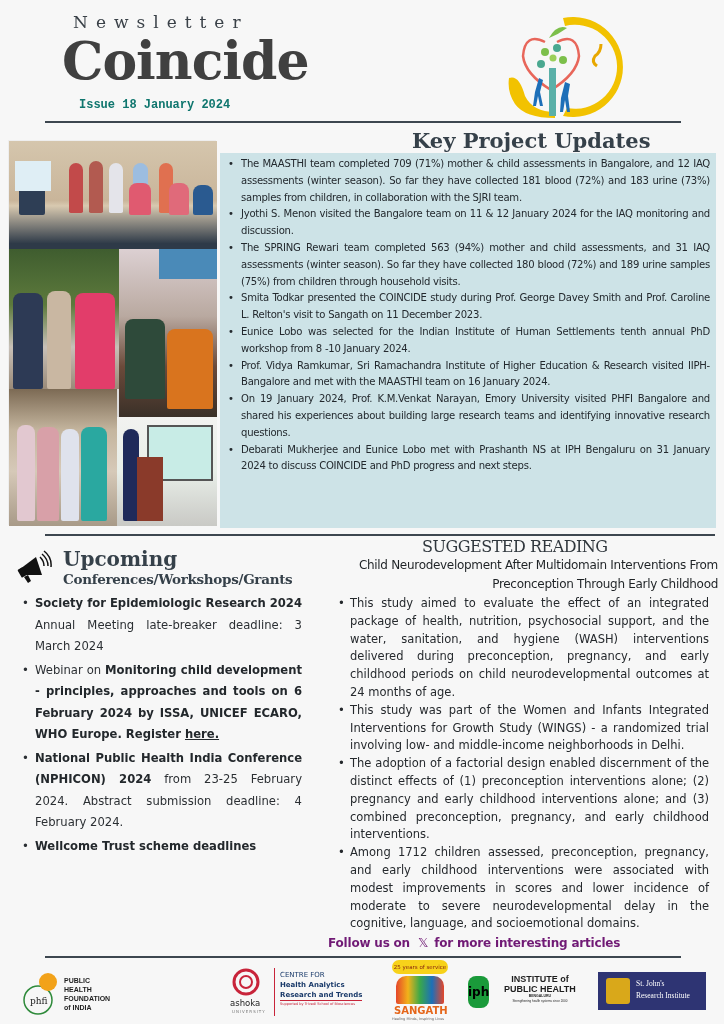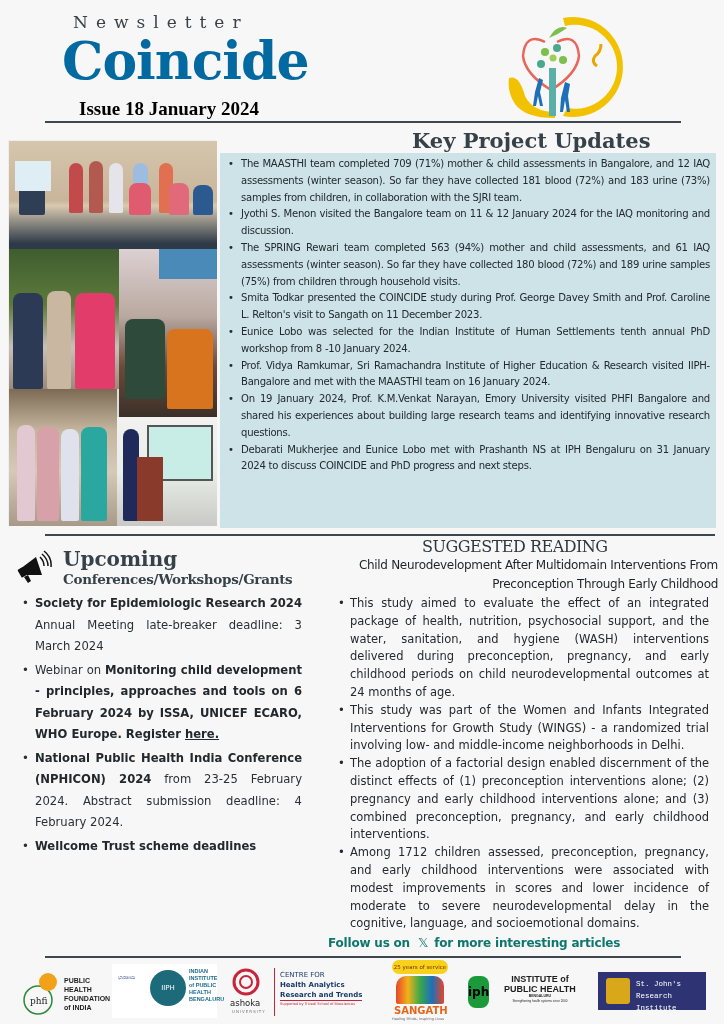--- a/index.html
+++ b/index.html
@@ -1,22 +1,22 @@
 <!DOCTYPE html>
 <html><head>
   <meta charset="utf-8">
   <style>
     * { box-sizing: border-box; margin: 0; padding: 0; }
     html, body { width: 724px; height: 1024px; background: #f7f7f7; overflow: hidden; }
     body { position: relative; font-family: "DejaVu Sans", sans-serif; color: #2b2f33; }
 
     .header { position: absolute; left: 0; top: 0; width: 724px; height: 125px; }
     .nl-label { position: absolute; left: 73px; top: 12px; font-family: "DejaVu Serif", serif; font-size: 17px; letter-spacing: 8px; color: #3a4148; }
-    .title { position: absolute; left: 62px; top: 30px; font-family: "DejaVu Serif", serif; font-weight: bold; font-size: 52px; letter-spacing: -1px; color: #0369a1; }
-    .issue { position: absolute; left: 79px; top: 98px; font-family: Liberation Serif, serif; font-weight: bold; font-size: 19px; color: #000000; }
+    .title { position: absolute; left: 62px; top: 30px; font-family: "DejaVu Serif", serif; font-weight: bold; font-size: 52px; letter-spacing: -1px; color: #404040; }
+    .issue { position: absolute; left: 79px; top: 98px; font-family: Liberation Mono, monospace; font-weight: bold; font-size: 12px; color: #0f766e; }
     .rule-top { position: absolute; left: 45px; top: 121px; width: 636px; height: 2px; background: #3d4750; }
     .logo { position: absolute; left: 505px; top: 8px; width: 130px; height: 112px; }
 
     .photos { position: absolute; left: 8px; top: 140px; width: 208px; height: 385px; background: #ddd; border: 1px solid #eee; }
     .ph { position: absolute; overflow: hidden; }
     .ph1 { left: 0; top: 0; width: 208px; height: 108px; background: linear-gradient(180deg,#d5c6ad 0%,#c9b59a 55%,#d8c9b0 60%,#2e3a48 95%); }
     .ph2 { left: 0; top: 108px; width: 110px; height: 140px; background: linear-gradient(180deg,#3f5d2f 0%,#5d7a3c 40%,#c8c0b8 70%,#9a8a78 100%); }
     .ph3 { left: 110px; top: 108px; width: 98px; height: 168px; background: linear-gradient(180deg,#dcd0d2 0%,#b9a9a0 40%,#6b4a3a 70%,#3a3028 100%); }
     .ph4 { left: 0; top: 248px; width: 108px; height: 137px; background: linear-gradient(180deg,#7c6a54 0%,#c4b59e 30%,#d6c9b8 60%,#a89a88 100%); }
     .ph5 { left: 108px; top: 276px; width: 100px; height: 109px; background: linear-gradient(180deg,#f2f2f0 0%,#e8eee8 50%,#c9c9c5 100%); }
@@ -38,21 +38,21 @@
     .up-list li::before { content: "•"; position: absolute; left: 2px; top: 0; }
     .up-list b { font-weight: bold; color: #23282c; }
     .up-list a { color: #23282c; font-weight: bold; text-decoration: underline; }
 
     .sr-title { position: absolute; left: 422px; top: 537px; font-family: "DejaVu Serif", serif; font-size: 16px; color: #2f363c; letter-spacing: -0.5px; }
     .sr-head { position: absolute; left: 330px; top: 556px; width: 388px; text-align: right; font-weight: normal; font-size: 12px; line-height: 19px; color: #1f2326; letter-spacing: -0.3px; }
     .sr-list { position: absolute; left: 336px; top: 595px; width: 373px; list-style: none; }
     .sr-list li { position: relative; padding-left: 14px; font-size: 11.5px; line-height: 17.8px; text-align: justify; color: #25292d; }
     .sr-list li::before { content: "•"; position: absolute; left: 2px; top: 0; }
 
-    .follow { position: absolute; left: 328px; top: 935px; font-weight: bold; font-size: 12px; color: #0f766e; letter-spacing: -0.2px; }
+    .follow { position: absolute; left: 328px; top: 935px; font-weight: bold; font-size: 12px; color: #701a75; letter-spacing: -0.2px; }
     .follow .x-icon { display: inline-block; margin: 0 6px 0 8px; font-weight: normal; font-size: 13px; }
 
     .rule-bot { position: absolute; left: 45px; top: 956px; width: 636px; height: 2px; background: #3d4750; }
 
     .logos { position: absolute; left: 0; top: 960px; width: 724px; height: 64px; }
     .lg { position: absolute; }
     .lg-phfi { left: 20px; top: 8px; width: 92px; height: 50px; }
     .lg-iiph { left: 112px; top: 4px; width: 105px; height: 54px; background: #fff; }
     .lg-ashoka { left: 228px; top: 8px; width: 148px; height: 50px; }
     .lg-sangath { left: 388px; top: 0; width: 64px; height: 79px; }
@@ -119,21 +119,21 @@
     <div class="person" style="left:6px;top:12px;width:16px;height:92px;background:#1f2a5a"></div>
     <div style="position:absolute;left:20px;top:40px;width:26px;height:64px;background:#8a3a2a"></div>
   </div>
 </div>
 
 <div class="kpu-title">Key Project Updates</div>
 <div class="kpu-box">
   <ul class="kpu-list">
     <li>The MAASTHI team completed 709 (71%) mother &amp; child assessments in Bangalore, and 12 IAQ assessments (winter season).  So far they have collected 181 blood (72%) and 183 urine (73%) samples from children, in collaboration with the SJRI team.</li>
     <li>Jyothi S. Menon visited the Bangalore team on 11 &amp; 12 January 2024 for the IAQ monitoring and discussion.</li>
-    <li>The SPRING Rewari team completed 563 (94%) mother and child assessments, and 61 IAQ assessments (winter season). So far they have collected 180 blood (72%) and 189 urine samples (75%) from children through household visits.</li>
+    <li>The SPRING Rewari team completed 563 (94%) mother and child assessments, and 31 IAQ assessments (winter season). So far they have collected 180 blood (72%) and 189 urine samples (75%) from children through household visits.</li>
     <li>Smita Todkar presented the COINCIDE study during Prof. George Davey Smith and Prof. Caroline L. Relton's visit to Sangath on 11 December 2023.</li>
     <li>Eunice Lobo was selected for the Indian Institute of Human Settlements tenth annual PhD workshop from 8 -10 January 2024.</li>
     <li>Prof. Vidya Ramkumar, Sri Ramachandra Institute of Higher Education &amp; Research visited IIPH-Bangalore and met with the MAASTHI team on 16 January 2024.</li>
     <li>On 19 January 2024, Prof. K.M.Venkat Narayan, Emory University visited PHFI Bangalore and shared his experiences about building large research teams and identifying innovative research questions.</li>
     <li>Debarati Mukherjee and Eunice Lobo met with Prashanth NS at IPH Bengaluru on 31 January 2024 to discuss COINCIDE and PhD progress and next steps.</li>
   </ul>
 </div>
 
 <div class="rule-mid"></div>
 
@@ -176,31 +176,20 @@
       <circle cx="28" cy="14" r="9" fill="#f2a21a"></circle>
       <text x="10" y="36" font-size="9" font-family="DejaVu Serif, serif" fill="#222">phfi</text>
     </svg>
     <div class="tiny" style="position:absolute;left:44px;top:8px;font-size:7px;line-height:9px;">
       <div>PUBLIC</div>
       <div>HEALTH</div>
       <div>FOUNDATION</div>
       <div>of INDIA</div>
     </div>
   </div>
-  <div class="lg lg-iiph">
-    <div style="position:absolute;left:38px;top:6px;width:36px;height:36px;border-radius:50%;background:#1c6a7a;color:#fff;font-size:7px;text-align:center;line-height:36px;">IIPH</div>
-    <div style="position:absolute;left:6px;top:10px;width:28px;height:28px;color:#2a3b7a;font-size:5px;">ಭಾರತೀಯ</div>
-    <div class="tiny" style="position:absolute;left:77px;top:4px;font-size:5.5px;line-height:7px;color:#1a6a8a;">
-      <div>INDIAN</div>
-      <div>INSTITUTE</div>
-      <div>of PUBLIC</div>
-      <div>HEALTH</div>
-      <div>BENGALURU</div>
-    </div>
-  </div>
   <div class="lg lg-ashoka">
     <svg width="36" height="30" viewBox="0 0 36 30">
       <circle cx="18" cy="14" r="12" fill="none" stroke="#c8243a" stroke-width="3"></circle>
       <circle cx="18" cy="14" r="6" fill="none" stroke="#c8243a" stroke-width="2"></circle>
     </svg>
     <div style="position:absolute;left:2px;top:30px;font-size:8.5px;color:#222;">ashoka</div>
     <div style="position:absolute;left:4px;top:41px;font-size:4px;color:#777;letter-spacing:1px;">UNIVERSITY</div>
     <div style="position:absolute;left:46px;top:0;width:1px;height:48px;background:#c8243a;"></div>
     <div style="position:absolute;left:52px;top:2px;font-size:7px;line-height:10px;color:#1a3a6a;">
       <div>CENTRE FOR</div>
@@ -219,18 +208,18 @@
     <div style="position:absolute;left:0;top:2px;width:21px;height:32px;background:#1a9a3a;color:#000000;font-weight:bold;font-size:12px;text-align:center;line-height:32px;border-radius:8px;">iph</div>
     <div class="tiny" style="position:absolute;left:36px;top:0;font-size:9px;line-height:10px;text-align:center;">
       <div>INSTITUTE of</div>
       <div>PUBLIC HEALTH</div>
       <div style="font-size:3.5px;line-height:5px;">BENGALURU</div>
       <div style="font-size:3px;line-height:4px;font-weight:normal;">Strengthening health systems since 2000</div>
     </div>
   </div>
   <div class="lg lg-sjri">
     <div style="position:absolute;left:8px;top:6px;width:24px;height:26px;background:#d9a81a;border-radius:3px;"></div>
-    <div style="position:absolute;left:38px;top:6px;font-family:Liberation Mono, monospace;font-size:7.5px;line-height:12px;color:#fff;">
+    <div style="position:absolute;left:38px;top:6px;font-family:Liberation Serif, serif;font-size:7.5px;line-height:12px;color:#fff;">
       <div>St. John's</div>
       <div>Research Institute</div>
     </div>
   </div>
 </div>
 
 </body></html>

